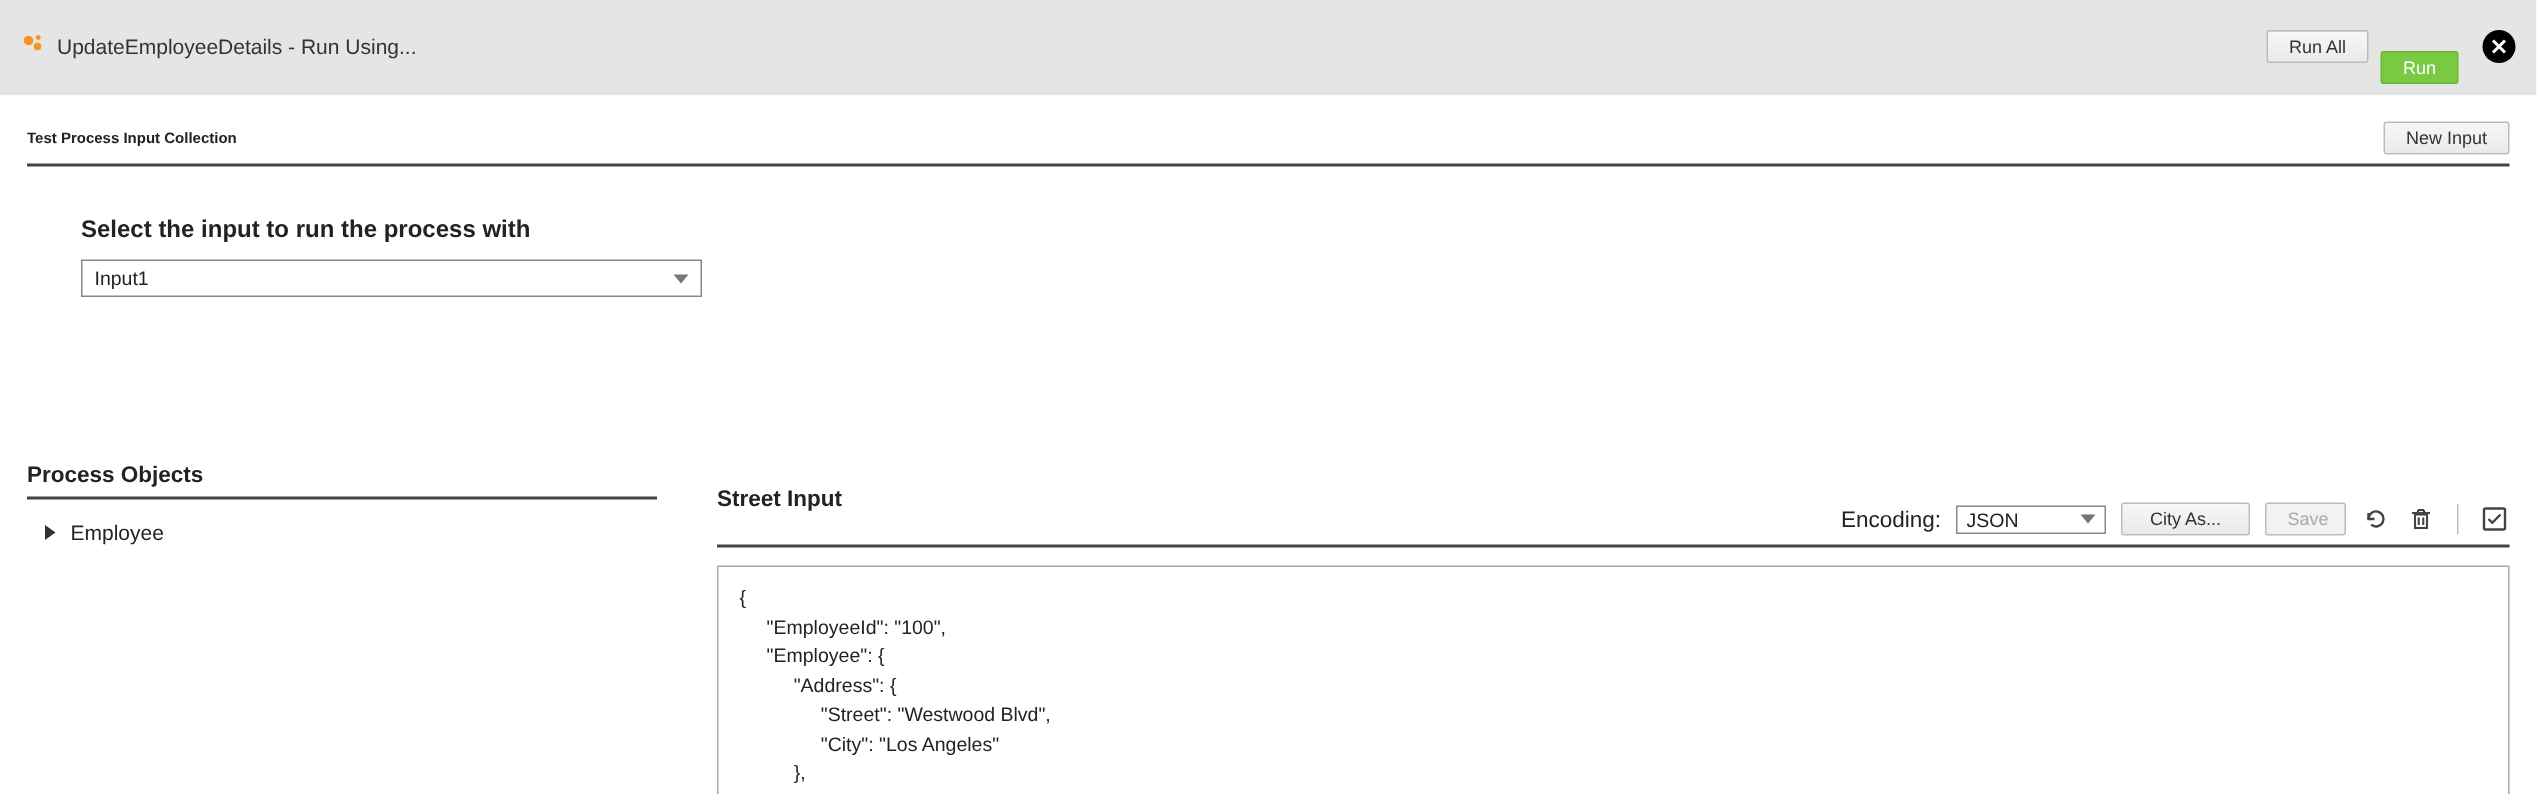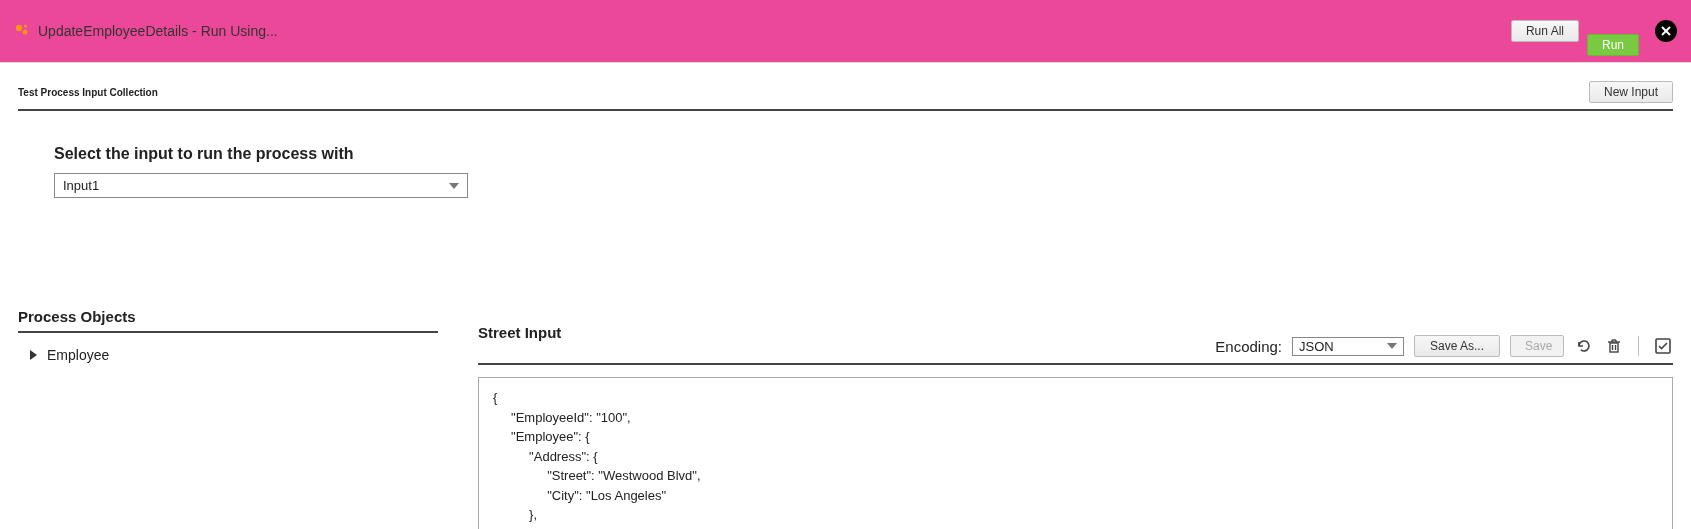--- a/index.html
+++ b/index.html
@@ -12,21 +12,21 @@
       background: #fff;
       width: 1691px;
     }
 
     .top-bar {
       display: flex;
       align-items: center;
       justify-content: space-between;
       padding: 6px 14px;
       border-bottom: 1px solid #ddd;
-      background: #ec4899;
+      background: #e5e5e5;
     }
     .top-left { display: flex; align-items: center; gap: 8px; }
     .gear-icon { color: #f7941d; font-size: 15px; font-weight: bold; }
     .top-title { font-size: 14px; color: #333; }
 
     .top-right { display: flex; align-items: center; gap: 8px; }
     .btn {
       border: 1px solid #bbb;
       background: linear-gradient(#f7f7f7,#e9e9e9);
       color: #333;
@@ -130,21 +130,21 @@
 
     .toolbar {
       display:flex; align-items:center; gap:10px;margin-top:27px;
     }
     .enc-label { font-size: 15px; }
     .enc-select {
       border:1px solid #888;
       background:#fff;
       padding:1px 6px;
       font-size:13px;
-      width:112px;
+      width:100px;
       display:flex; justify-content:space-between; align-items:center;
       cursor:pointer;
     }
     .icon-btn {
       width:20px;height:20px;
       display:flex;align-items:center;justify-content:center;
       cursor:pointer;
       color:#444;
       stroke:#444;
     }
@@ -216,21 +216,21 @@
 
     <div class="col-right">
       <div class="panel-header-row">
         <div class="panel-title">Street Input</div>
         <div class="toolbar">
           <span class="enc-label">Encoding:</span>
           <div class="enc-select">
             <span>JSON</span>
             <span class="caret-down"></span>
           </div>
-          <button class="btn" style="width:86px">Save As...</button>
+          <button class="btn" style="width:86px">City As...</button>
           <button class="btn btn-disabled" style="width:54px">Save</button>
           <span class="icon-btn">
             <svg width="18" height="18" viewBox="0 0 18 18" fill="none">
                 <path d="M4 9a5 5 0 1 1 1.8 3.8" stroke="#444" stroke-width="1.6"></path>
                 <path d="M4 5v4h4" stroke="#444" stroke-width="1.6" fill="none"></path>
               </svg>
           </span>
           <span class="icon-btn">
             <svg width="16" height="16" viewBox="0 0 16 16" fill="none" stroke="#444" stroke-width="1.4">
                 <rect x="4" y="5" width="8" height="9"></rect>

